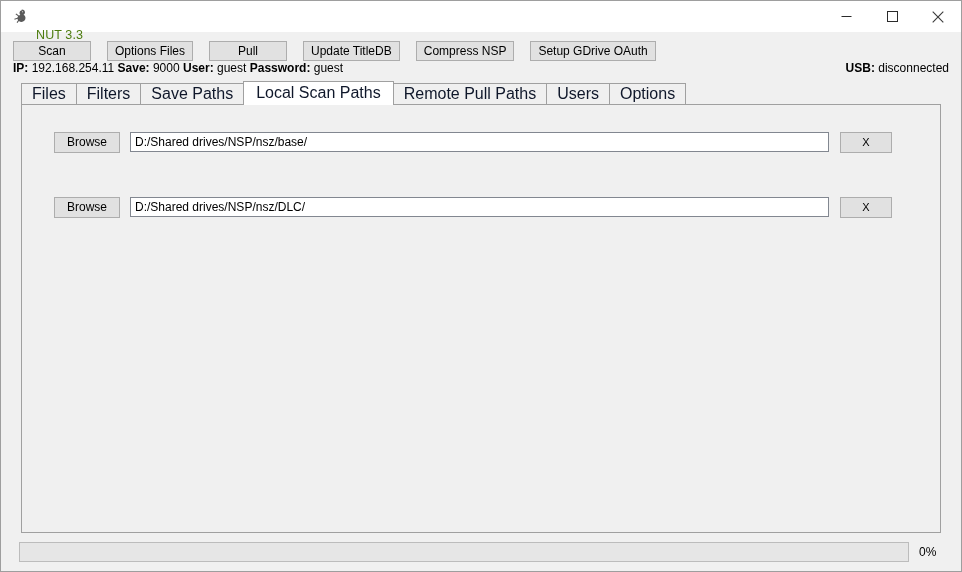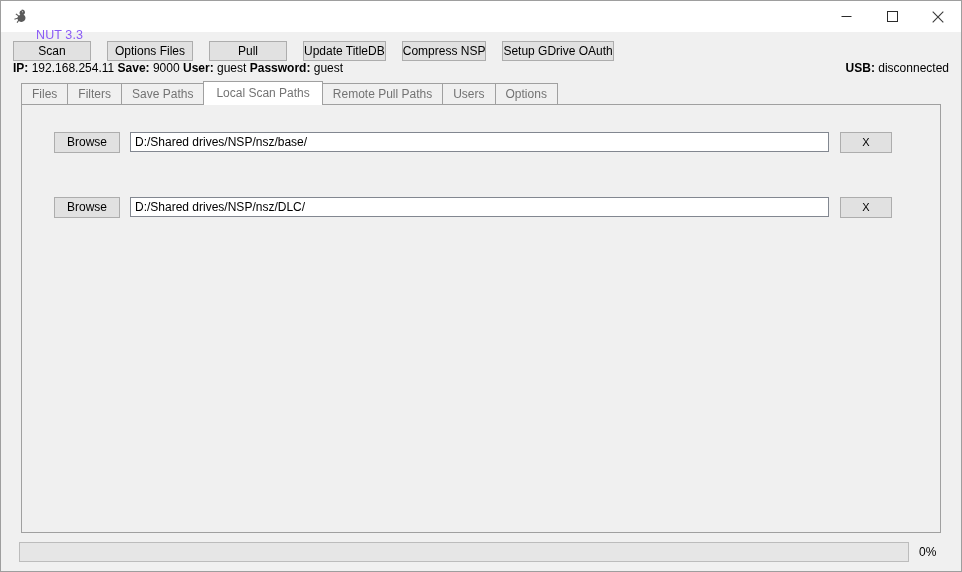--- a/index.html
+++ b/index.html
@@ -44,21 +44,21 @@
     padding-left: 10px;
     gap: 8px;
   }
   #app-icon {
     width: 17px;
     height: 17px;
     display: block;
   }
   #window-title {
     font-size: 12.5px;
-    color: #8b5cf6;
+    color: #4d7c0f;
     letter-spacing: 0.1px;
     margin-top: 36px;
   }
   #window-controls {
     position: absolute;
     right: 0; top: 0;
     height: 31px;
     display: flex;
   }
   .winbtn {
@@ -81,21 +81,21 @@
     gap: 16px;
   }
   .tbtn {
     height: 20px;
     background: #e1e1e1;
     border: 1px solid #adadad;
     box-sizing: border-box;
     font-family: "Liberation Sans", sans-serif;
     font-size: 12px;
     color: #000;
-    padding: 0 0;
+    padding: 0 7px;
     line-height: 18px;
     text-align: center;
     white-space: nowrap;
     cursor: default;
   }
   .tbtn.w-scan { width: 78px; padding: 0; }
   .tbtn.w-org  { width: 86px; padding: 0; }
   .tbtn.w-pull { width: 78px; padding: 0; }
 
   
@@ -126,25 +126,25 @@
     padding-left: 20px;
     position: relative;
     z-index: 3;
   }
   .tab {
     height: 21px;
     background: #f0f0f0;
     border: 1px solid #a0a0a0;
     border-bottom: none;
     box-sizing: border-box;
-    font-size: 12px;
+    font-size: 16px;
     line-height: 20px;
     padding: 0 10px;
     margin-right: -1px;
-    color: #737373;
+    color: #0f172a;
     white-space: nowrap;
     cursor: default;
   }
   .tab.active {
     background: #ffffff;
     height: 24px;
     line-height: 22px;
     margin-bottom: -1px;
     position: relative;
     z-index: 4;

